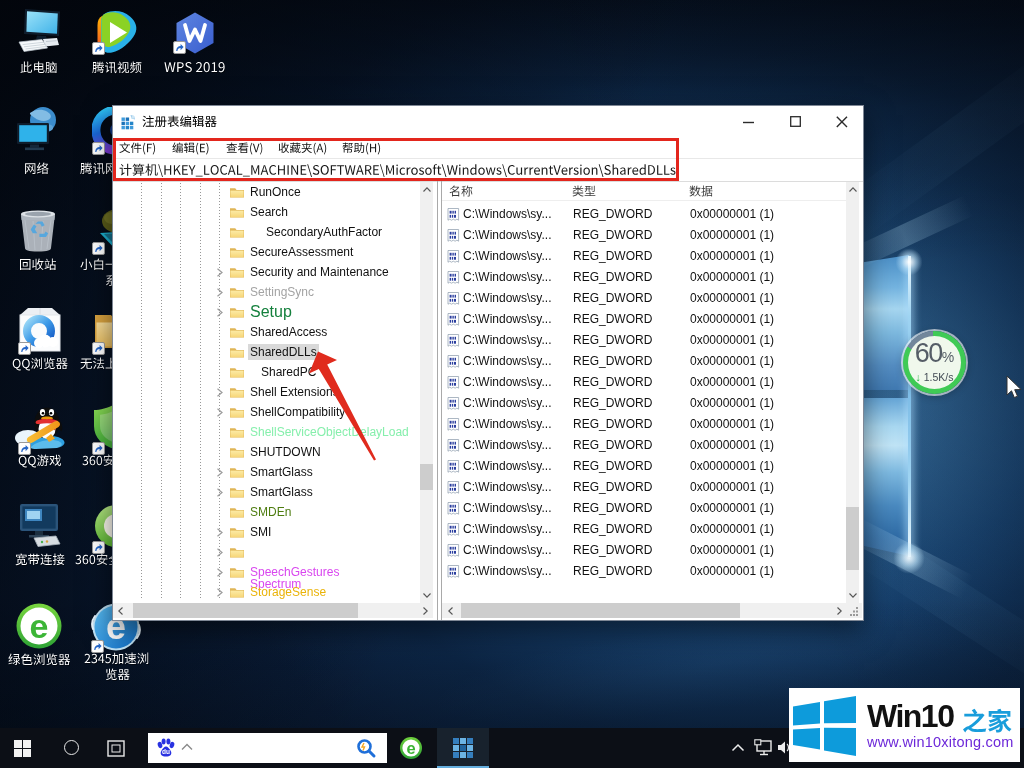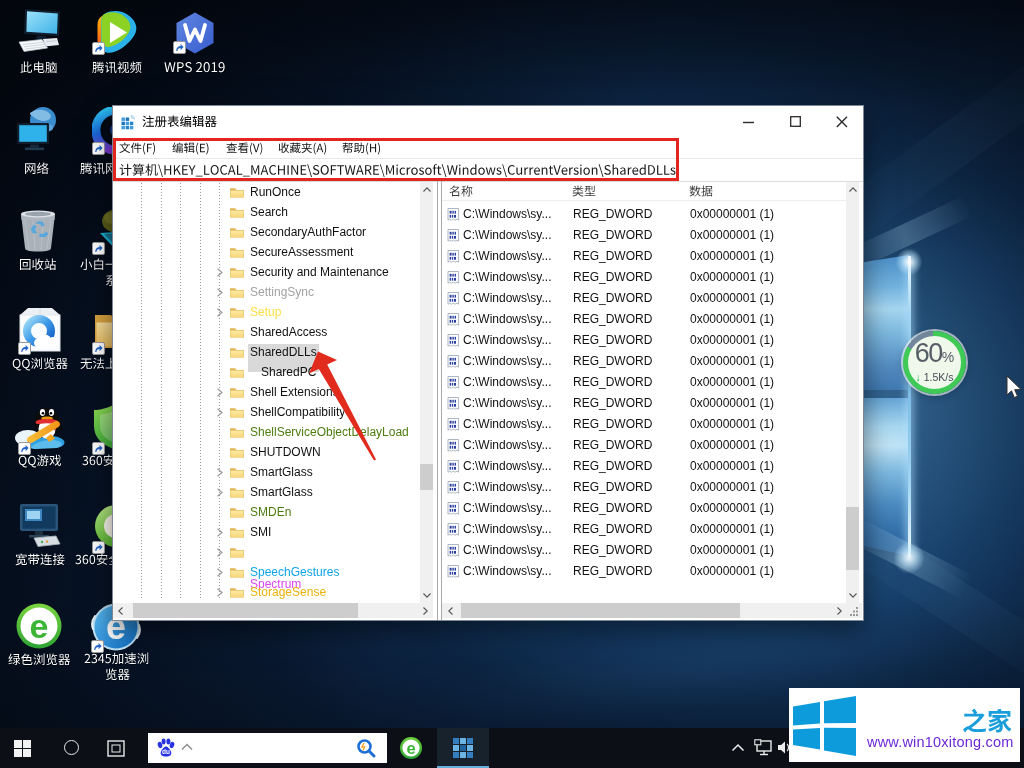--- a/index.html
+++ b/index.html
@@ -386,21 +386,21 @@
       <use href="#folder"></use>
     </svg>
     <div class="abs" style="left:248px;top:184px;height:16px;font-size:12px;line-height:16px;color:#111;padding:0 2px;white-space:nowrap">RunOnce</div>
     <svg class="abs" style="left:229px;top:205px" width="16" height="14" viewBox="0 0 16 14">
       <use href="#folder"></use>
     </svg>
     <div class="abs" style="left:248px;top:204px;height:16px;font-size:12px;line-height:16px;color:#111;padding:0 2px;white-space:nowrap">Search</div>
     <svg class="abs" style="left:229px;top:225px" width="16" height="14" viewBox="0 0 16 14">
       <use href="#folder"></use>
     </svg>
-    <div class="abs" style="left:248px;top:224px;height:16px;font-size:12px;line-height:16px;color:#111;padding:0 2px;white-space:nowrap">SecondaryAuthFactor</div>
+    <div class="abs" style="left:264px;top:224px;height:16px;font-size:12px;line-height:16px;color:#111;padding:0 2px;white-space:nowrap">SecondaryAuthFactor</div>
     <svg class="abs" style="left:229px;top:245px" width="16" height="14" viewBox="0 0 16 14">
       <use href="#folder"></use>
     </svg>
     <div class="abs" style="left:248px;top:244px;height:16px;font-size:12px;line-height:16px;color:#111;padding:0 2px;white-space:nowrap">SecureAssessment</div>
     <svg class="abs" style="left:216px;top:268px" width="8" height="9" viewBox="0 0 8 9">
       <path d="M1.5,0.8 L6,4.5 L1.5,8.2" fill="none" stroke="#9b9b9b" stroke-width="1.2"></path>
     </svg>
     <svg class="abs" style="left:229px;top:265px" width="16" height="14" viewBox="0 0 16 14">
       <use href="#folder"></use>
     </svg>
@@ -411,29 +411,29 @@
     <svg class="abs" style="left:229px;top:285px" width="16" height="14" viewBox="0 0 16 14">
       <use href="#folder"></use>
     </svg>
     <div class="abs" style="left:248px;top:284px;height:16px;font-size:12px;line-height:16px;color:#a3a3a3;padding:0 2px;white-space:nowrap">SettingSync</div>
     <svg class="abs" style="left:216px;top:308px" width="8" height="9" viewBox="0 0 8 9">
       <path d="M1.5,0.8 L6,4.5 L1.5,8.2" fill="none" stroke="#9b9b9b" stroke-width="1.2"></path>
     </svg>
     <svg class="abs" style="left:229px;top:305px" width="16" height="14" viewBox="0 0 16 14">
       <use href="#folder"></use>
     </svg>
-    <div class="abs" style="left:248px;top:304px;height:16px;font-size:12px;line-height:16px;color:#fde047;padding:0 2px;white-space:nowrap">Setup</div>
+    <div class="abs" style="left:248px;top:304px;height:16px;font-size:16px;line-height:16px;color:#15803d;padding:0 2px;white-space:nowrap">Setup</div>
     <svg class="abs" style="left:229px;top:325px" width="16" height="14" viewBox="0 0 16 14">
       <use href="#folder"></use>
     </svg>
     <div class="abs" style="left:248px;top:324px;height:16px;font-size:12px;line-height:16px;color:#111;padding:0 2px;white-space:nowrap">SharedAccess</div>
     <svg class="abs" style="left:229px;top:345px" width="16" height="14" viewBox="0 0 16 14">
       <use href="#folder"></use>
     </svg>
-    <div class="abs" style="left:248px;top:344px;height:28px;background:#d9d9d9;font-size:12px;line-height:16px;color:#111;padding:0 2px;white-space:nowrap">SharedDLLs</div>
+    <div class="abs" style="left:248px;top:344px;height:16px;background:#d9d9d9;font-size:12px;line-height:16px;color:#111;padding:0 2px;white-space:nowrap">SharedDLLs</div>
     <svg class="abs" style="left:229px;top:365px" width="16" height="14" viewBox="0 0 16 14">
       <use href="#folder"></use>
     </svg>
     <div class="abs" style="left:259px;top:364px;height:16px;font-size:12px;line-height:16px;color:#111;padding:0 2px;white-space:nowrap">SharedPC</div>
     <svg class="abs" style="left:216px;top:388px" width="8" height="9" viewBox="0 0 8 9">
       <path d="M1.5,0.8 L6,4.5 L1.5,8.2" fill="none" stroke="#9b9b9b" stroke-width="1.2"></path>
     </svg>
     <svg class="abs" style="left:229px;top:385px" width="16" height="14" viewBox="0 0 16 14">
       <use href="#folder"></use>
     </svg>
@@ -441,21 +441,21 @@
     <svg class="abs" style="left:216px;top:408px" width="8" height="9" viewBox="0 0 8 9">
       <path d="M1.5,0.8 L6,4.5 L1.5,8.2" fill="none" stroke="#9b9b9b" stroke-width="1.2"></path>
     </svg>
     <svg class="abs" style="left:229px;top:405px" width="16" height="14" viewBox="0 0 16 14">
       <use href="#folder"></use>
     </svg>
     <div class="abs" style="left:248px;top:404px;height:16px;font-size:12px;line-height:16px;color:#111;padding:0 2px;white-space:nowrap">ShellCompatibility</div>
     <svg class="abs" style="left:229px;top:425px" width="16" height="14" viewBox="0 0 16 14">
       <use href="#folder"></use>
     </svg>
-    <div class="abs" style="left:248px;top:424px;height:16px;font-size:12px;line-height:16px;color:#4d7c0f;padding:0 2px;white-space:nowrap">ShellServiceObjectDelayLoad</div>
+    <div class="abs" style="left:248px;top:424px;height:16px;font-size:12px;line-height:16px;color:#86efac;padding:0 2px;white-space:nowrap">ShellServiceObjectDelayLoad</div>
     <svg class="abs" style="left:229px;top:445px" width="16" height="14" viewBox="0 0 16 14">
       <use href="#folder"></use>
     </svg>
     <div class="abs" style="left:248px;top:444px;height:16px;font-size:12px;line-height:16px;color:#111;padding:0 2px;white-space:nowrap">SHUTDOWN</div>
     <svg class="abs" style="left:216px;top:468px" width="8" height="9" viewBox="0 0 8 9">
       <path d="M1.5,0.8 L6,4.5 L1.5,8.2" fill="none" stroke="#9b9b9b" stroke-width="1.2"></path>
     </svg>
     <svg class="abs" style="left:229px;top:465px" width="16" height="14" viewBox="0 0 16 14">
       <use href="#folder"></use>
     </svg>
@@ -484,21 +484,21 @@
     <svg class="abs" style="left:229px;top:545px" width="16" height="14" viewBox="0 0 16 14">
       <use href="#folder"></use>
     </svg>
     <div class="abs" style="left:248px;top:576px;height:16px;font-size:12px;line-height:16px;color:#d946ef;padding:0 2px;white-space:nowrap">Spectrum</div>
     <svg class="abs" style="left:216px;top:568px" width="8" height="9" viewBox="0 0 8 9">
       <path d="M1.5,0.8 L6,4.5 L1.5,8.2" fill="none" stroke="#9b9b9b" stroke-width="1.2"></path>
     </svg>
     <svg class="abs" style="left:229px;top:565px" width="16" height="14" viewBox="0 0 16 14">
       <use href="#folder"></use>
     </svg>
-    <div class="abs" style="left:248px;top:564px;height:16px;font-size:12px;line-height:16px;color:#0ea5e9;padding:0 2px;white-space:nowrap">SpeechGestures</div>
+    <div class="abs" style="left:248px;top:564px;height:16px;font-size:12px;line-height:16px;color:#d946ef;padding:0 2px;white-space:nowrap">SpeechGestures</div>
     <svg class="abs" style="left:216px;top:588px" width="8" height="9" viewBox="0 0 8 9">
       <path d="M1.5,0.8 L6,4.5 L1.5,8.2" fill="none" stroke="#9b9b9b" stroke-width="1.2"></path>
     </svg>
     <svg class="abs" style="left:229px;top:585px" width="16" height="14" viewBox="0 0 16 14">
       <use href="#folder"></use>
     </svg>
     <div class="abs" style="left:248px;top:584px;height:16px;font-size:12px;line-height:16px;color:#eab308;padding:0 2px;white-space:nowrap">StorageSense</div>
     <div class="abs" style="left:420px;top:182px;width:13px;height:421px;background:#f0f0f0">
 <svg class="abs" style="left:3px;top:5px" width="8" height="5" viewBox="0 0 8 5">
         <path d="M0.5,4.5 L4,0.8 L7.5,4.5" fill="none" stroke="#555" stroke-width="1.1"></path>
@@ -679,20 +679,21 @@
   </svg>
 <div class="abs" style="left:789px;top:688px;width:231px;height:74px;background:#fff;z-index:9">
 <svg class="abs" style="left:4px;top:7px" width="64" height="62" viewBox="0 0 64 62">
 <g fill="#0d9bdb">
         <path d="M0,11.5 L27,7 L27,28.5 L0,30.5 Z"></path>
         <path d="M31,6.3 L63,1 L63,28 L31,28.3 Z"></path>
         <path d="M0,34.5 L27,33 L27,54.5 L0,50 Z"></path>
         <path d="M31,32.8 L63,33 L63,61 L31,55.5 Z"></path>
       </g>
     </svg>
+<div class="abs" style="left:78px;top:10px;width:150px;font-family:'Liberation Sans',sans-serif;font-weight:bold;font-size:32px;letter-spacing:-1.5px;color:#111">Win10</div>
 <svg style="position:absolute;left:173px;top:17.5px" width="50.0" height="33.0" viewBox="0 -24.25 50.0 33.00">
       <path d="M6.2 -3.9C4.8 -3.9 2.8 -2.6 1 -0.7L3.2 2.2C4.2 0.6 5.4 -1.1 6.2 -1.1C6.7 -1.1 7.5 -0.3 8.6 0.4C10.3 1.4 12.3 1.8 15.4 1.8C17.9 1.8 21.7 1.6 23.5 1.5C23.5 0.7 24 -0.9 24.3 -1.7C21.9 -1.4 18.1 -1.1 15.5 -1.1C12.9 -1.1 10.8 -1.3 9.2 -2.2C14.2 -5.6 19.5 -10.6 22.6 -15.2L20.3 -16.8L19.7 -16.6H13.8L15.4 -17.5C14.8 -18.6 13.5 -20.3 12.5 -21.6L9.8 -20.1C10.6 -19.1 11.5 -17.7 12.1 -16.6H2.3V-13.7H17.4C14.8 -10.2 10.5 -6.4 6.4 -3.9Z M35.2 -20.6C35.4 -20.2 35.6 -19.7 35.8 -19.2H26.7V-13.6H29.6V-16.5H45.3V-13.6H48.4V-19.2H39.5C39.2 -20 38.8 -20.8 38.4 -21.5ZM44.4 -12.2C43.2 -11 41.3 -9.6 39.6 -8.4C39.1 -9.5 38.4 -10.6 37.4 -11.5C38 -11.8 38.5 -12.2 38.9 -12.6H44.5V-15.2H30.4V-12.6H34.8C32.5 -11.4 29.5 -10.4 26.7 -9.9C27.2 -9.3 27.9 -8.1 28.2 -7.5C30.6 -8.1 33 -9 35.2 -10.1C35.4 -9.9 35.6 -9.6 35.9 -9.3C33.7 -7.9 29.6 -6.3 26.5 -5.6C27 -5 27.6 -4 28 -3.3C30.8 -4.2 34.5 -5.8 37 -7.4C37.2 -7.1 37.3 -6.8 37.4 -6.5C34.9 -4.4 30.1 -2.2 26.1 -1.3C26.7 -0.7 27.4 0.4 27.7 1.2C31 0.2 35 -1.7 37.8 -3.7C37.8 -2.5 37.5 -1.5 37.1 -1.1C36.8 -0.6 36.3 -0.5 35.8 -0.5C35.1 -0.5 34.4 -0.6 33.5 -0.7C34 0.2 34.2 1.4 34.3 2.2C35 2.2 35.8 2.2 36.3 2.2C37.6 2.2 38.4 2 39.3 1.1C40.6 -0.1 41.2 -2.9 40.5 -5.9L41.2 -6.4C42.5 -3 44.5 -0.3 47.5 1.2C47.9 0.4 48.8 -0.8 49.5 -1.3C46.6 -2.5 44.6 -5 43.6 -7.9C44.7 -8.7 45.9 -9.5 46.9 -10.2Z" fill="#199ddb"></path>
     </svg>
 <div class="abs" style="left:78px;top:46px;font-size:14.5px;color:#6d28d9;letter-spacing:0.2px">www.win10xitong.com</div>
 </div>
 <div class="abs" style="left:0;top:728px;width:1024px;height:40px;background:#0c0f16;z-index:8">
 <svg class="abs" style="left:14px;top:12px" width="17" height="17" viewBox="0 0 17 17">
       <g fill="#f2f2f2">
         <rect x="0" y="0" width="8" height="8"></rect>
         <rect x="9" y="0" width="8" height="8"></rect>

